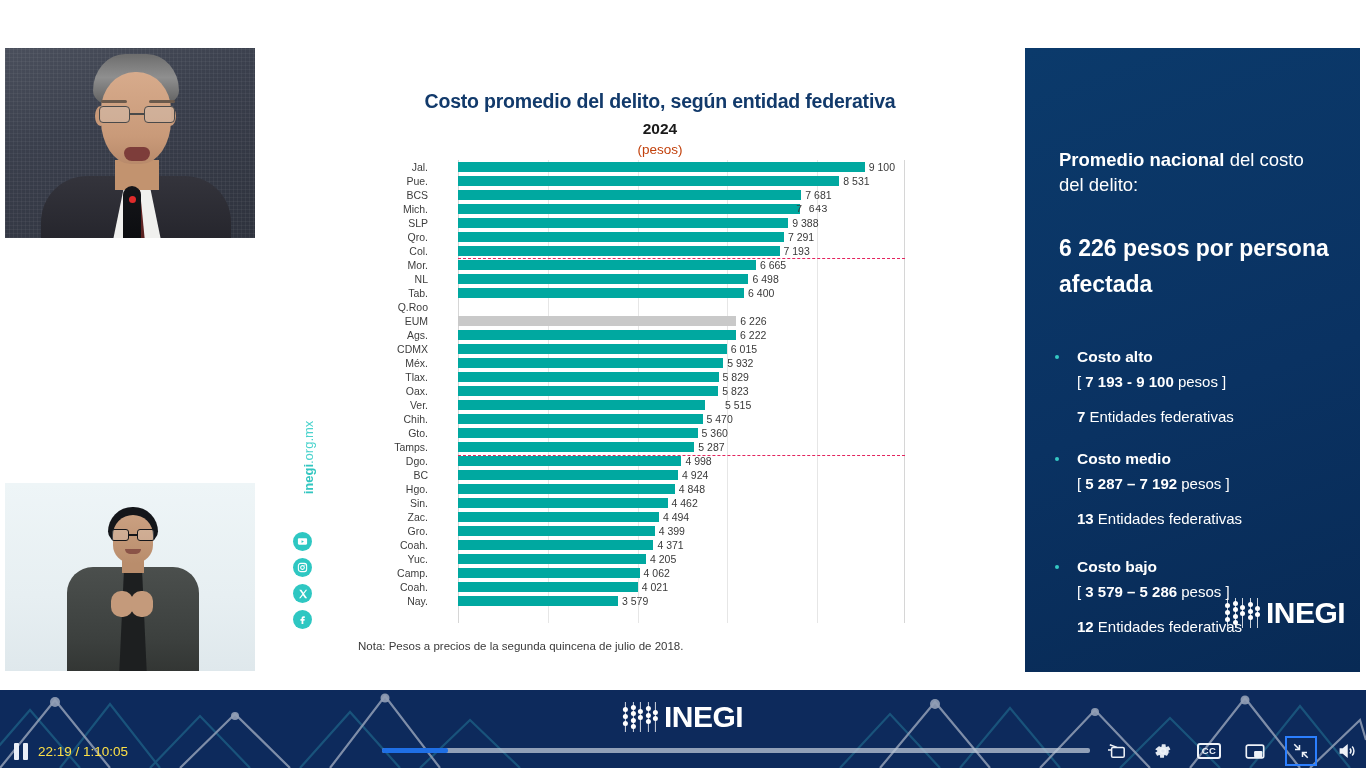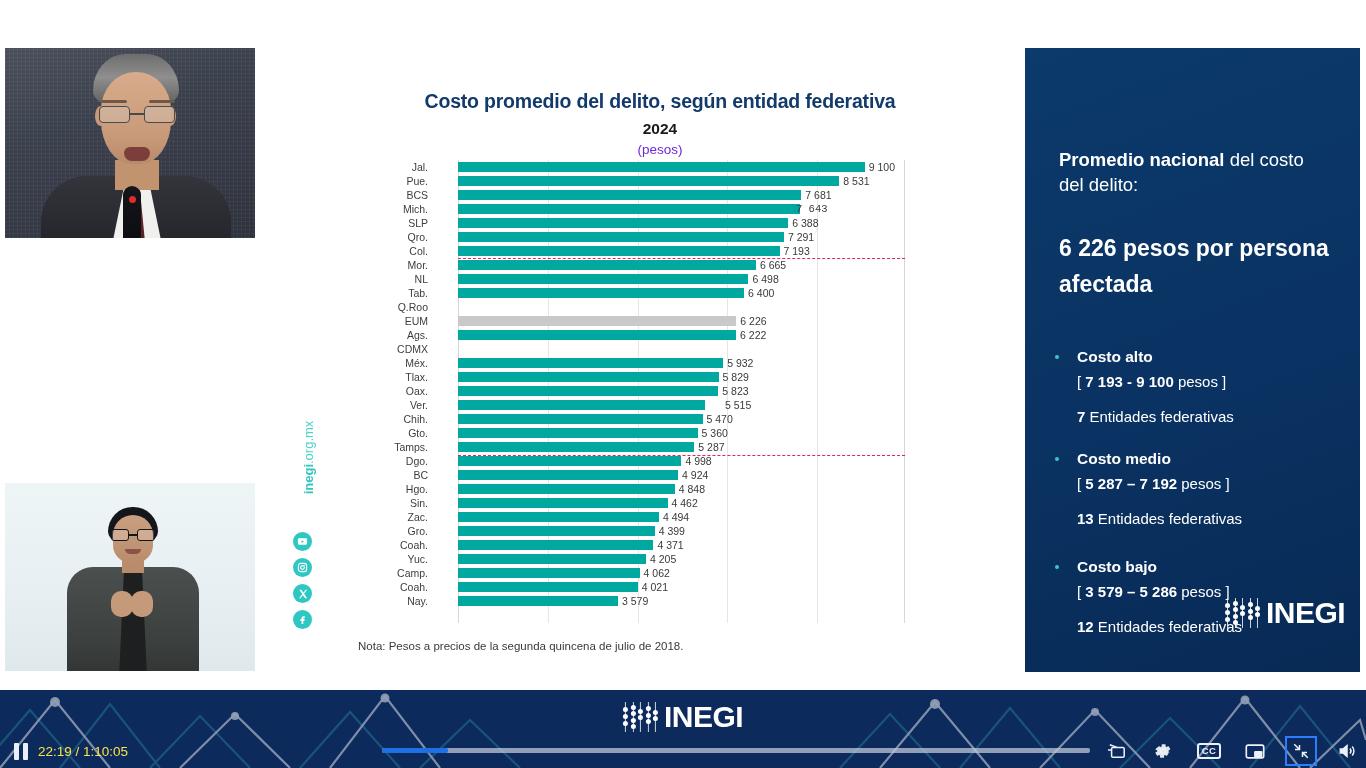--- a/index.html
+++ b/index.html
@@ -108,21 +108,21 @@
   
   .chart-wrap {
     position: absolute; left: 330px; top: 48px; width: 660px; height: 612px;
     background: #ffffff;
   }
   .chart-title {
     text-align: center; font-size: 19.5px; font-weight: bold; color: #123a6b;
     letter-spacing: -.2px; margin-top: 42px;
   }
   .chart-year { text-align:center; font-size: 15.5px; font-weight: bold; color:#1a1a1a; margin-top: 7px; }
-  .chart-units { text-align:center; font-size: 13.5px; color:#6d28d9; margin-top: 4px; }
+  .chart-units { text-align:center; font-size: 13.5px; color:#c2410c; margin-top: 4px; }
 
   .plot {
     position: absolute; left: 30px; top: 112px; width: 545px; height: 463px;
   }
   .rows { position: absolute; left: 0; top: 0; width: 100%; height: 100%; }
   .row {
     position: relative; height: 14.03px; display: flex; align-items: center;
   }
   .row-label {
     position: absolute; left: 0; width: 68px; text-align: right;
@@ -349,21 +349,21 @@
               <div class="row-label">Mich.</div>
               <div class="bar-zone">
                 <div class="bar" style="width: 341.642px; height: 10.0303px;"></div>
                 <div class="bar-val" style="left: 338px; font-family: Liberation Mono, monospace;">7 643</div>
               </div>
             </div>
             <div class="row" style="height: 14.0303px;">
               <div class="row-label">SLP</div>
               <div class="bar-zone">
                 <div class="bar" style="width: 330.244px; height: 10.0303px;"></div>
-                <div class="bar-val" style="left: 334.244px;">6 388</div>
+                <div class="bar-val" style="left: 334.244px;">9 388</div>
               </div>
             </div>
             <div class="row" style="height: 14.0303px;">
               <div class="row-label">Qro.</div>
               <div class="bar-zone">
                 <div class="bar" style="width: 325.908px; height: 10.0303px;"></div>
                 <div class="bar-val" style="left: 329.908px;">7 291</div>
               </div>
             </div>
             <div class="row" style="height: 14.0303px;">
@@ -406,20 +406,24 @@
             </div>
             <div class="row" style="height: 14.0303px;">
               <div class="row-label">Ags.</div>
               <div class="bar-zone">
                 <div class="bar" style="width: 278.123px; height: 10.0303px;"></div>
                 <div class="bar-val" style="left: 282.123px;">6 222</div>
               </div>
             </div>
             <div class="row" style="height: 14.0303px;">
               <div class="row-label">CDMX</div>
+              <div class="bar-zone">
+                <div class="bar" style="width: 268.87px; height: 10.0303px;"></div>
+                <div class="bar-val" style="left: 272.87px;">6 015</div>
+              </div>
             </div>
             <div class="row" style="height: 14.0303px;">
               <div class="row-label">Méx.</div>
               <div class="bar-zone">
                 <div class="bar" style="width: 265.16px; height: 10.0303px;"></div>
                 <div class="bar-val" style="left: 269.16px;">5 932</div>
               </div>
             </div>
             <div class="row" style="height: 14.0303px;">
               <div class="row-label">Tlax.</div>

